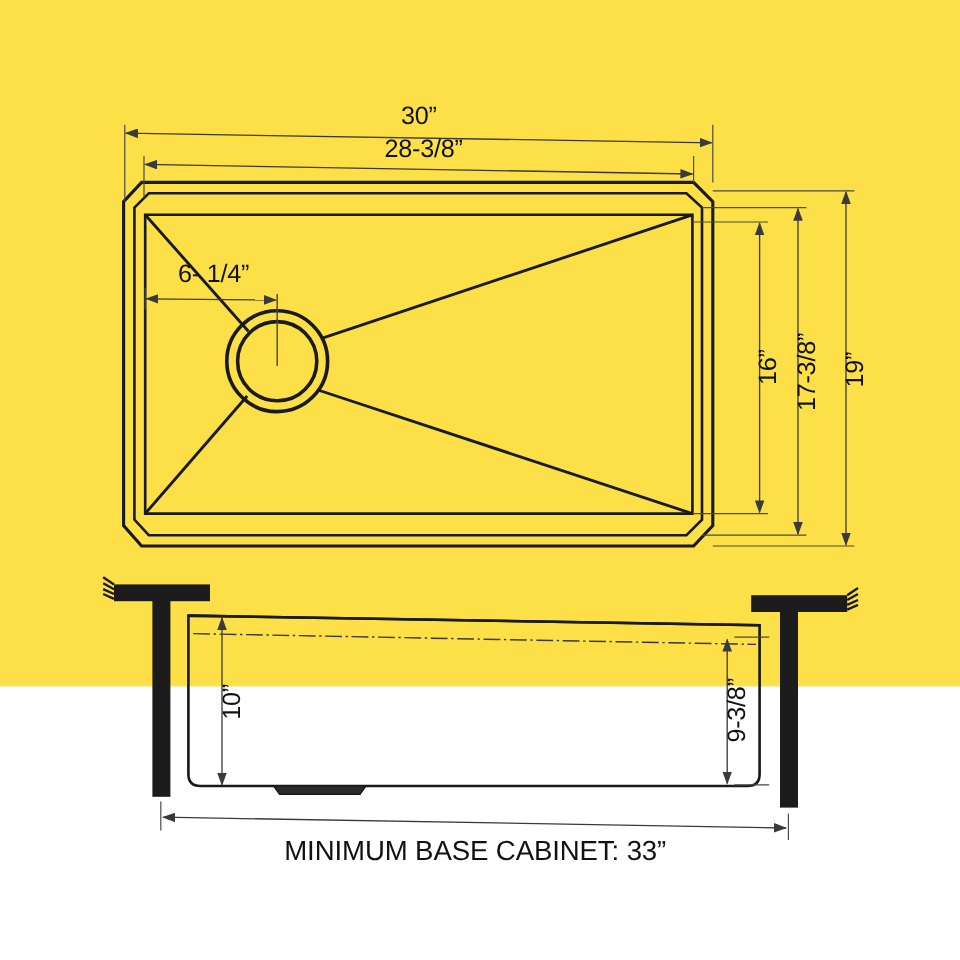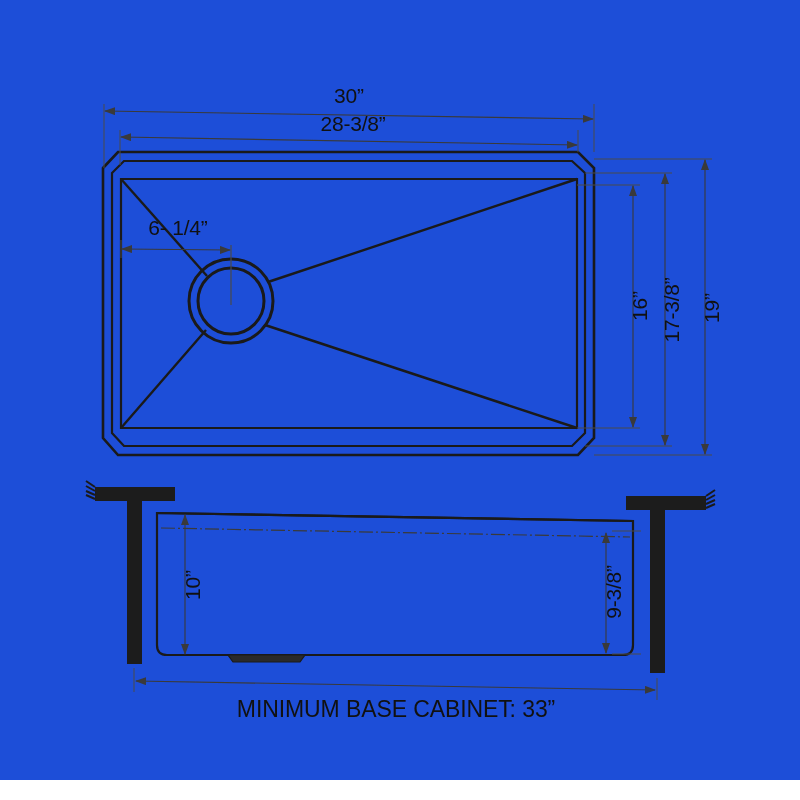--- a/index.html
+++ b/index.html
@@ -10,22 +10,22 @@
   }
   body {
     width: 800px;
     height: 800px;
     overflow: hidden;
     font-family: "Liberation Sans", sans-serif;
   }
   #drawing-root {
     position: relative;
     width: 800px;
-    height: 780px;
-    background: #1d4ed8;
+    height: 572px;
+    background: #fde047;
   }
   svg.sheet {
     display: block;
     width: 800px;
     height: 800px;
   }
   .ln {
     stroke: #1a1a1a;
     fill: none;
     stroke-linecap: butt;

